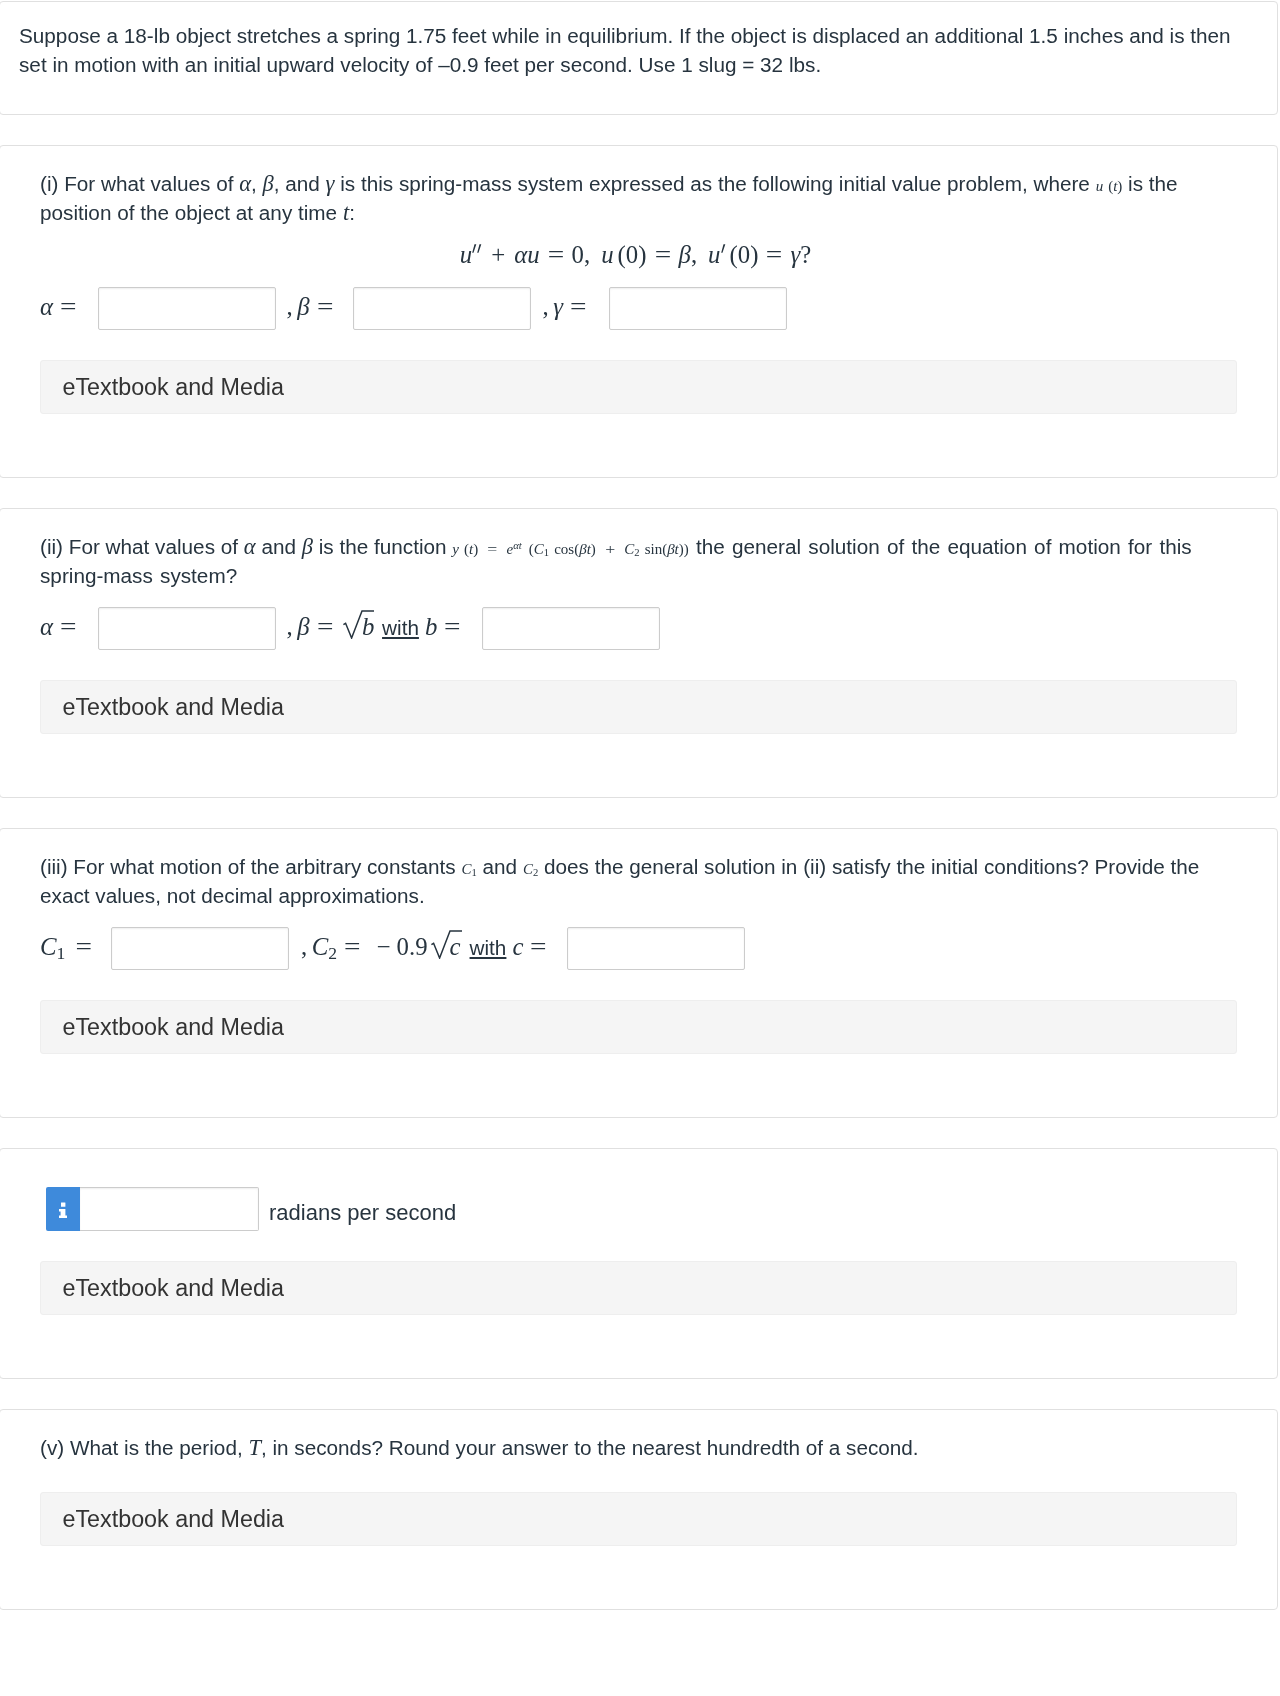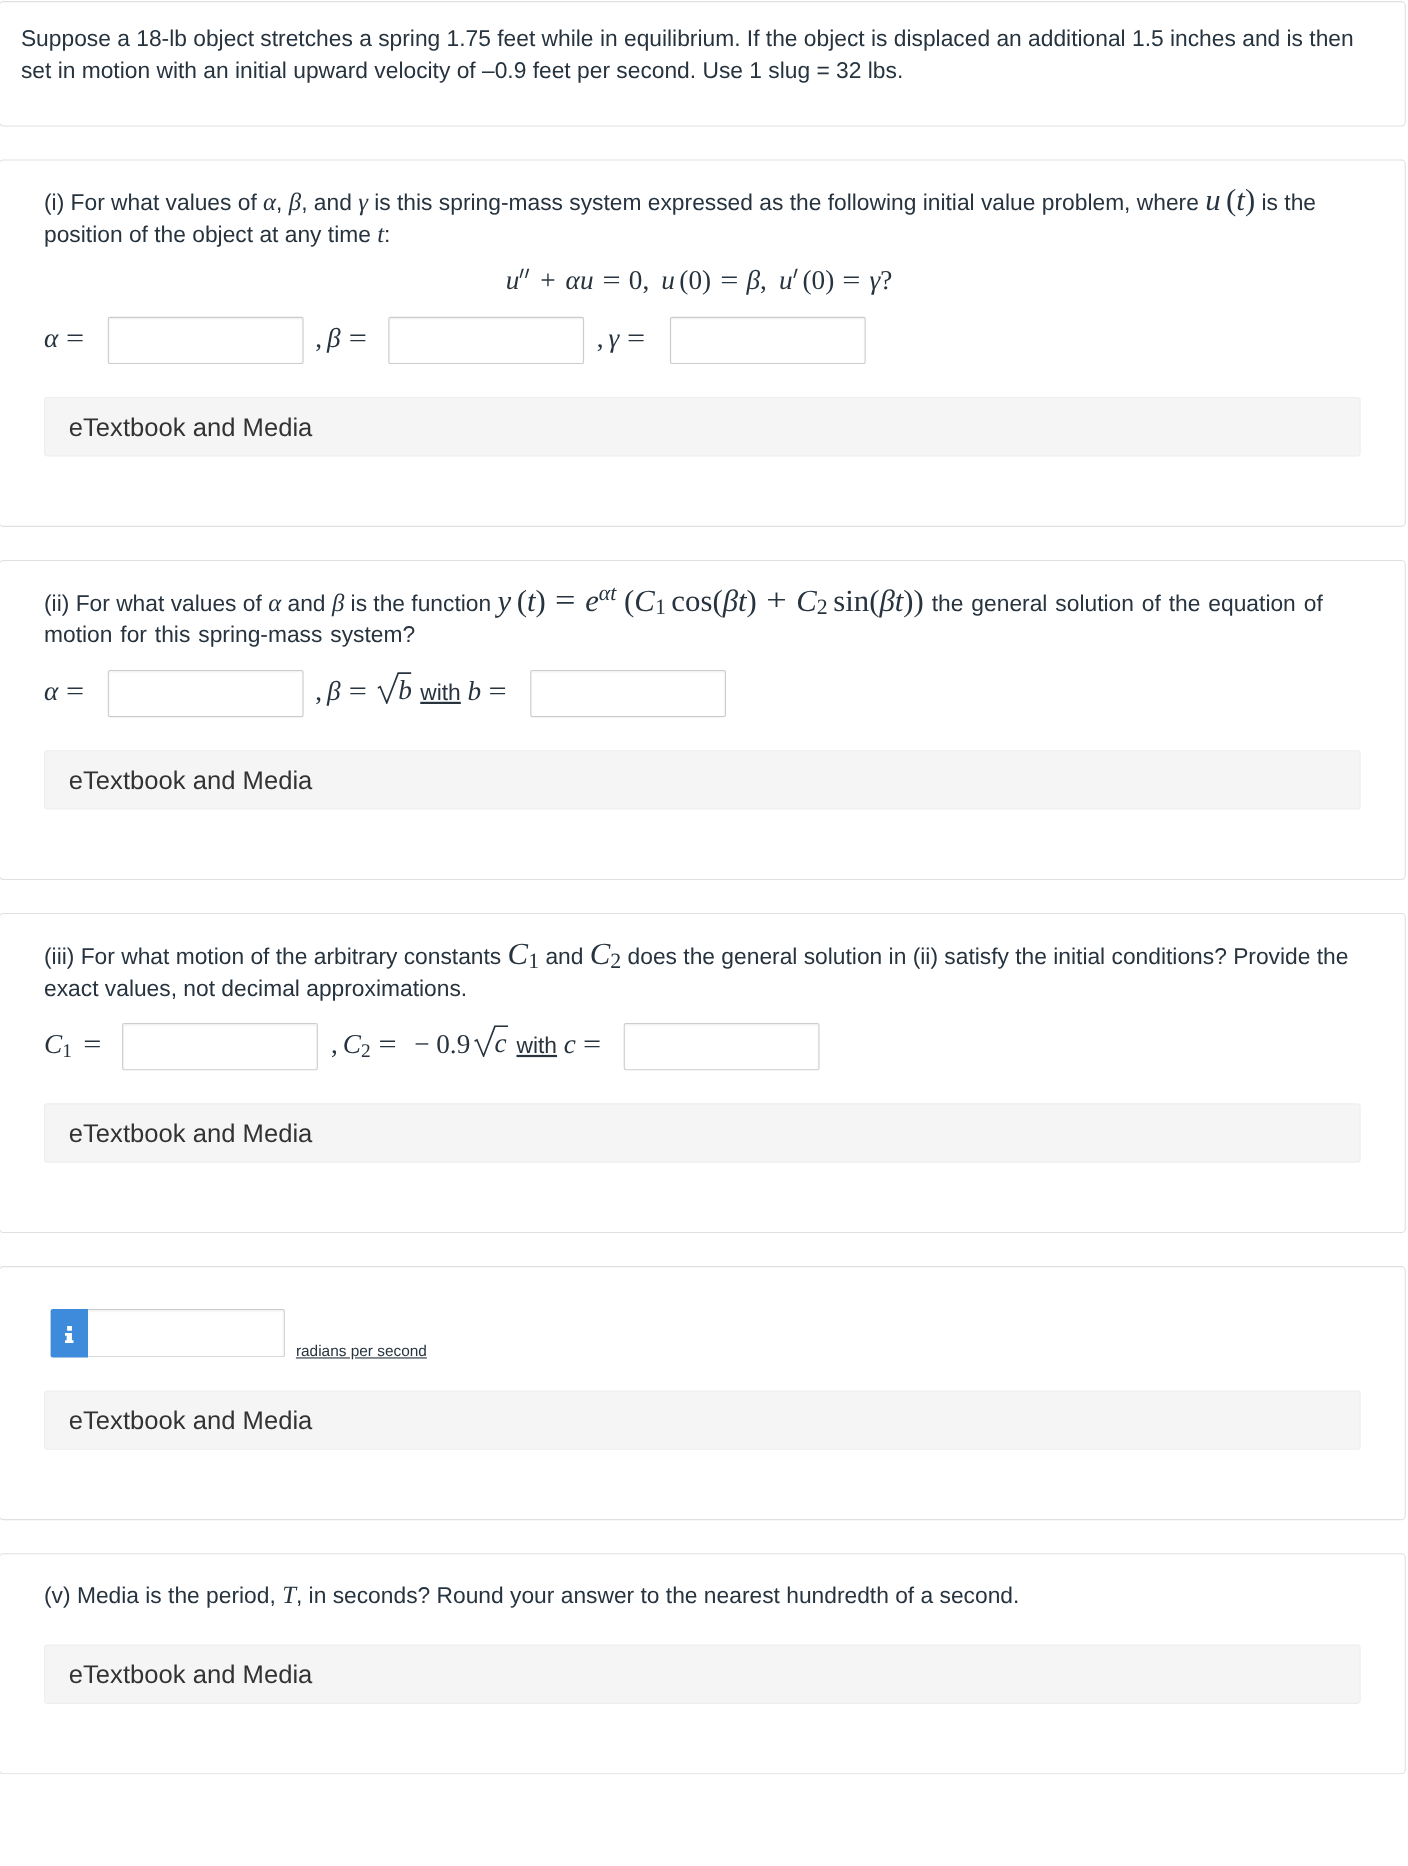--- a/index.html
+++ b/index.html
@@ -9,21 +9,21 @@
   .page{width:1280px;position:relative;padding-top:1px;}
   .card{background:#fff;border:1px solid #e0e0e0;border-radius:4px;box-sizing:border-box;
         width:1279px;margin-left:-1px;}
   .card + .card{margin-top:30px;}
 
   .cardbody{padding:23px 40px 63px 40px;}
   .introbody{padding:19px 26px 35px 19px;}
   .qtext{margin:0;line-height:29px;}
 
   .mth{font-family:"Liberation Serif", serif;font-style:italic;font-size:22.5px;line-height:1;}
-  .im{font-family:"Liberation Serif", serif;font-style:normal;font-size:28px;white-space:nowrap;line-height:1;}
+  .im{font-family:"Liberation Serif", serif;font-style:normal;font-size:15px;white-space:nowrap;line-height:1;}
   .im i{font-style:italic;}
   .im .op{padding:0 10px;display:inline-block;transform:scaleX(1.18);}
   .im .thin{display:inline-block;width:7px;}
   .im .sp{display:inline-block;width:5px;}
   .im sup{font-size:0.71em;vertical-align:0.48em;line-height:0;}
   .im sub{font-size:0.71em;vertical-align:-0.18em;line-height:0;}
 
   .displaymath{text-align:center;font-family:"Liberation Serif",serif;font-size:24.8px;
                margin:10px 0 0 0;height:33px;line-height:36px;padding-right:6px;box-sizing:border-box;
                font-style:normal;}
@@ -47,21 +47,21 @@
   .ansrow .lbl .sb{font-size:0.71em;vertical-align:-0.20em;}
   .ansrow .lbl .minus{padding:0 6px 0 17px;}
   .ansrow .lbl .num{padding-right:0px;}
   .sqrtc{margin-left:3px !important;}
   .ibtn{position:absolute;top:0;width:34px;height:44px;background:#3e8adb;border:none;
         border-radius:2px 0 0 2px;padding:0;cursor:pointer;
         display:flex;align-items:center;justify-content:center;}
   .ibtn svg{display:block;position:relative;top:1px;}
   .ibtn .lbl-i{position:absolute;width:1px;height:1px;overflow:hidden;clip:rect(0 0 0 0);}
   .inforow{height:44px;margin-top:15px;}
-  .unit{position:absolute;top:16px;height:44px;line-height:44px;font-size:14px;text-decoration:underline;}
+  .unit{position:absolute;top:4px;height:44px;line-height:44px;font-size:22px;}
   .ansrow .lbl .wth{font-family:"Liberation Sans",sans-serif;font-size:20.72px;padding:0 6px 0 8px;text-decoration:underline;}
   .sqrt{display:inline-block;position:relative;width:31px;height:29px;vertical-align:-4px;margin-left:11px;}
   .sqrt svg{position:absolute;left:0;top:0;}
   .sqrt .rnd{position:absolute;left:19px;top:5px;font-size:24.8px;line-height:1;
              font-family:"Liberation Serif",serif;font-style:italic;}
   .tinput{position:absolute;top:0;width:178px;height:43px;box-sizing:border-box;
           border:1px solid #cccccc;border-radius:2px;
           background:#fff;box-shadow:inset 0 1px 2px rgba(0,0,0,0.07);outline:none;
           font-family:"Liberation Sans",sans-serif;font-size:18px;color:#27343f;padding:0 8px;margin:0;}
   .tinput.ti2{width:178.5px;height:44px;border-radius:0 2px 2px 0;border-left:none;}
@@ -154,20 +154,20 @@
         <input class="tinput ti2" style="left: 40.25px;" value="">
         <span class="unit" style="left:229px">radians per second</span>
       </div>
 
       <div class="etm">eTextbook and Media</div>
     </div>
   </div>
 
   <div class="card">
     <div class="cardbody">
-      <p class="qtext"><span>(v) Media is the period, </span><span class="mth">T</span><span>, in seconds? Round your answer to the nearest hundredth of a second.</span></p>
+      <p class="qtext"><span>(v) What is the period, </span><span class="mth">T</span><span>, in seconds? Round your answer to the nearest hundredth of a second.</span></p>
 
 
       <div class="etm">eTextbook and Media</div>
     </div>
   </div>
 
 </div>
 
 </body></html>

